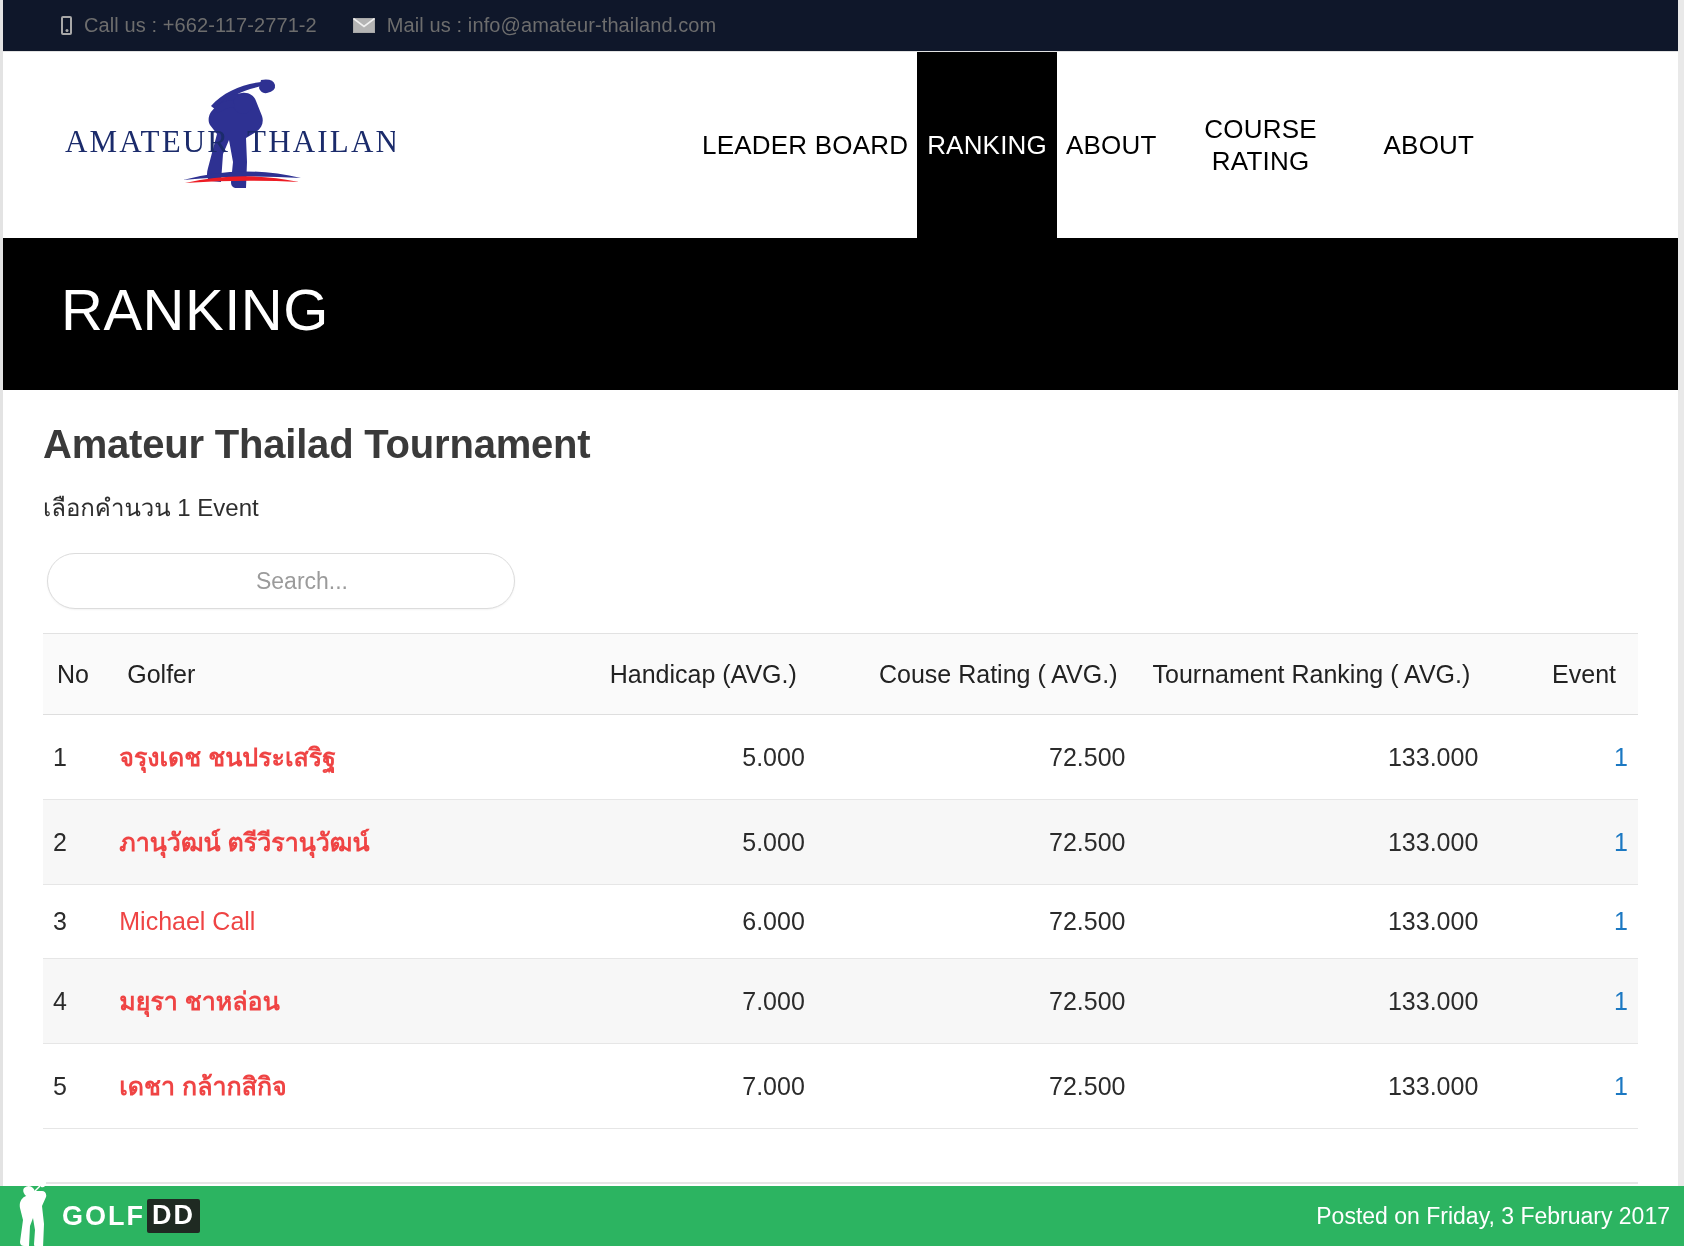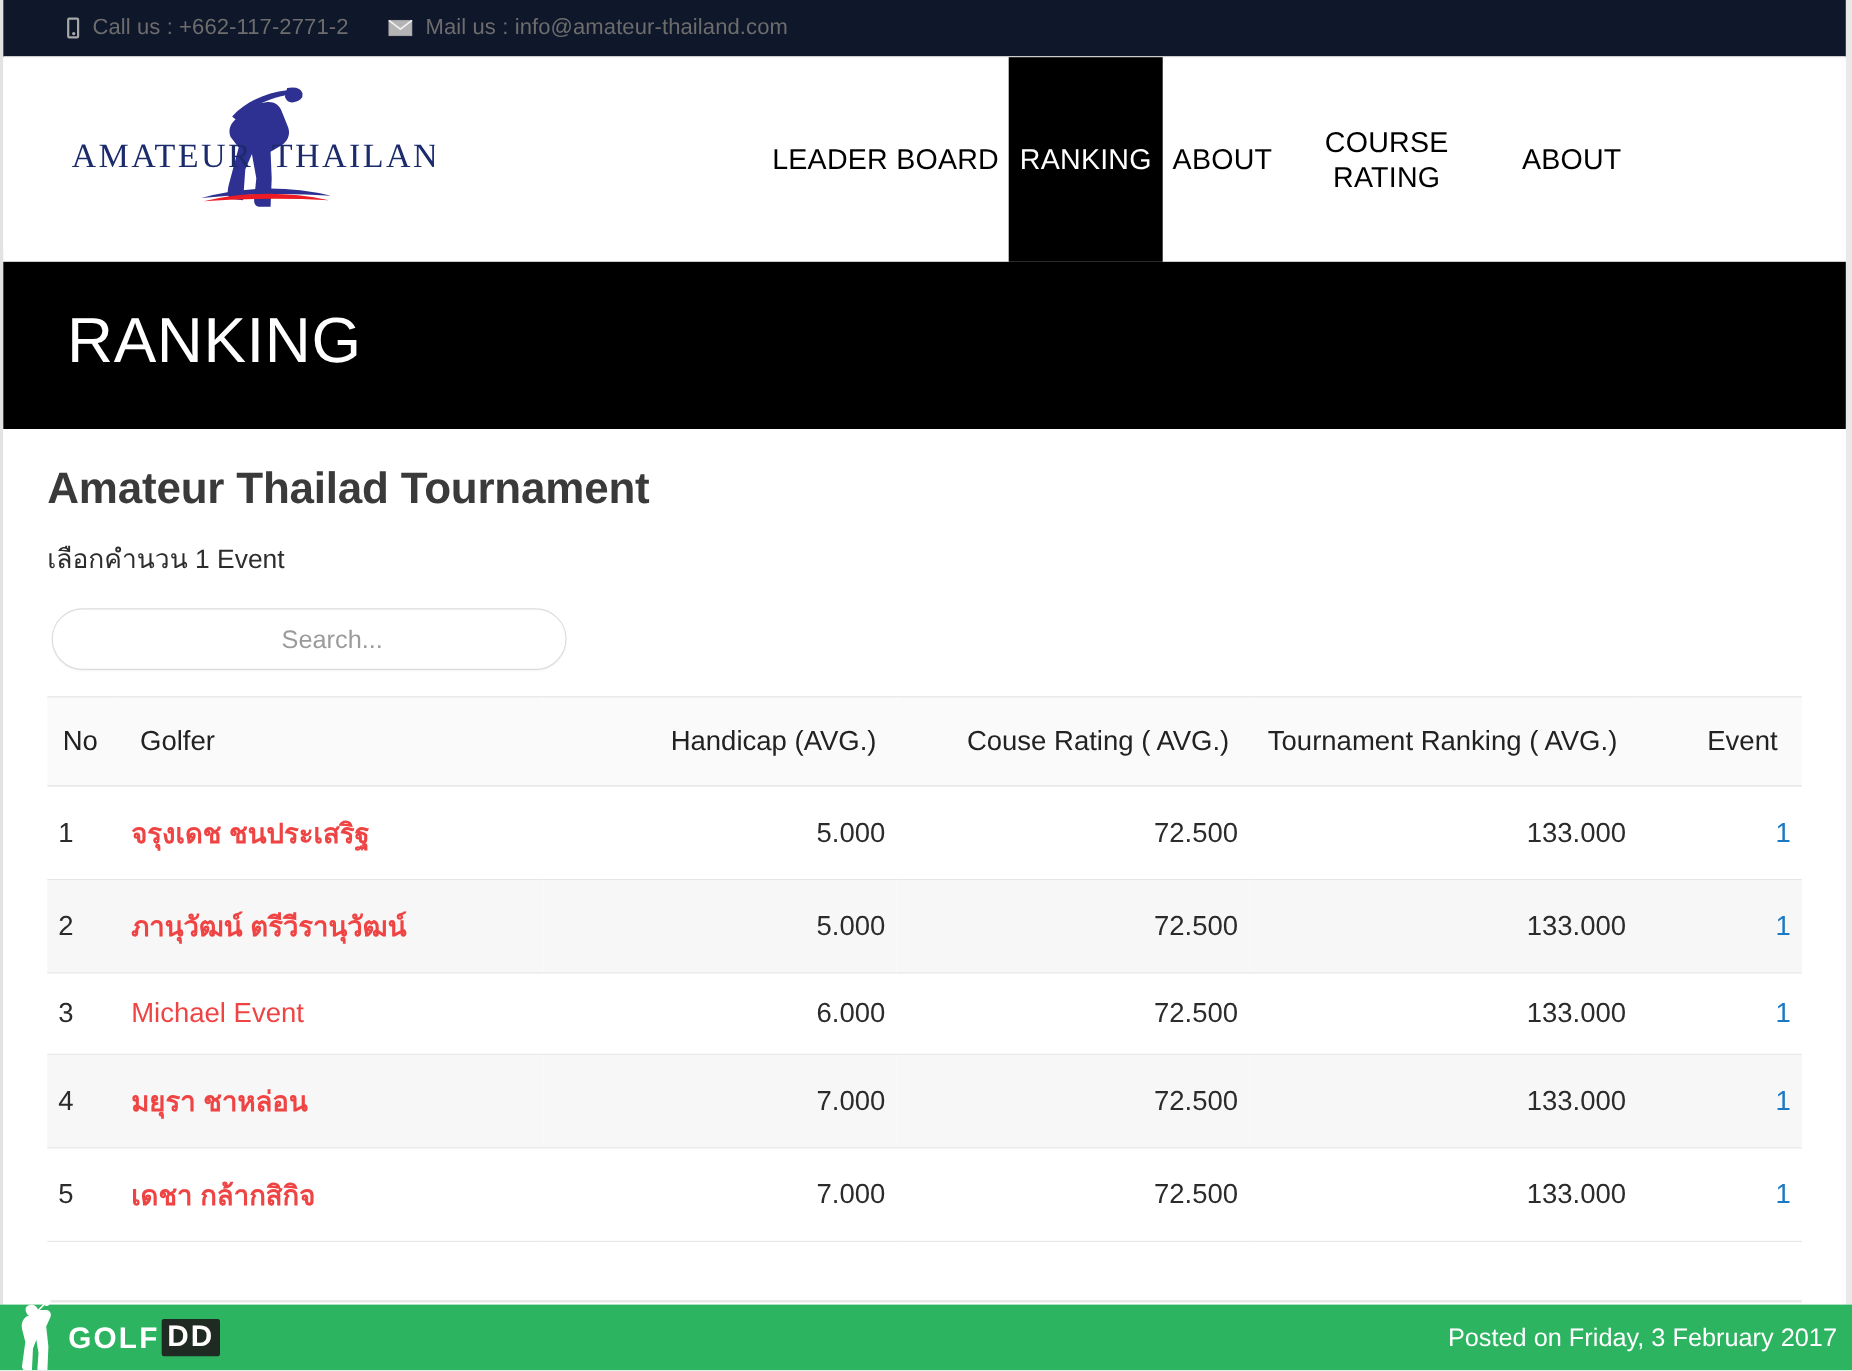--- a/index.html
+++ b/index.html
@@ -312,21 +312,21 @@
           <tr>
             <td class="c-no">2</td>
             <td class="c-golfer"><a href="#" class="golfer-link">ภานุวัฒน์ ตรีวีรานุวัฒน์</a></td>
             <td class="c-hcp">5.000</td>
             <td class="c-course">72.500</td>
             <td class="c-trank">133.000</td>
             <td class="c-event"><a href="#" class="event-link">1</a></td>
           </tr>
           <tr>
             <td class="c-no">3</td>
-            <td class="c-golfer"><a href="#" class="golfer-link latin">Michael Event</a></td>
+            <td class="c-golfer"><a href="#" class="golfer-link latin">Michael Call</a></td>
             <td class="c-hcp">6.000</td>
             <td class="c-course">72.500</td>
             <td class="c-trank">133.000</td>
             <td class="c-event"><a href="#" class="event-link">1</a></td>
           </tr>
           <tr>
             <td class="c-no">4</td>
             <td class="c-golfer"><a href="#" class="golfer-link">มยุรา ชาหล่อน</a></td>
             <td class="c-hcp">7.000</td>
             <td class="c-course">72.500</td>

